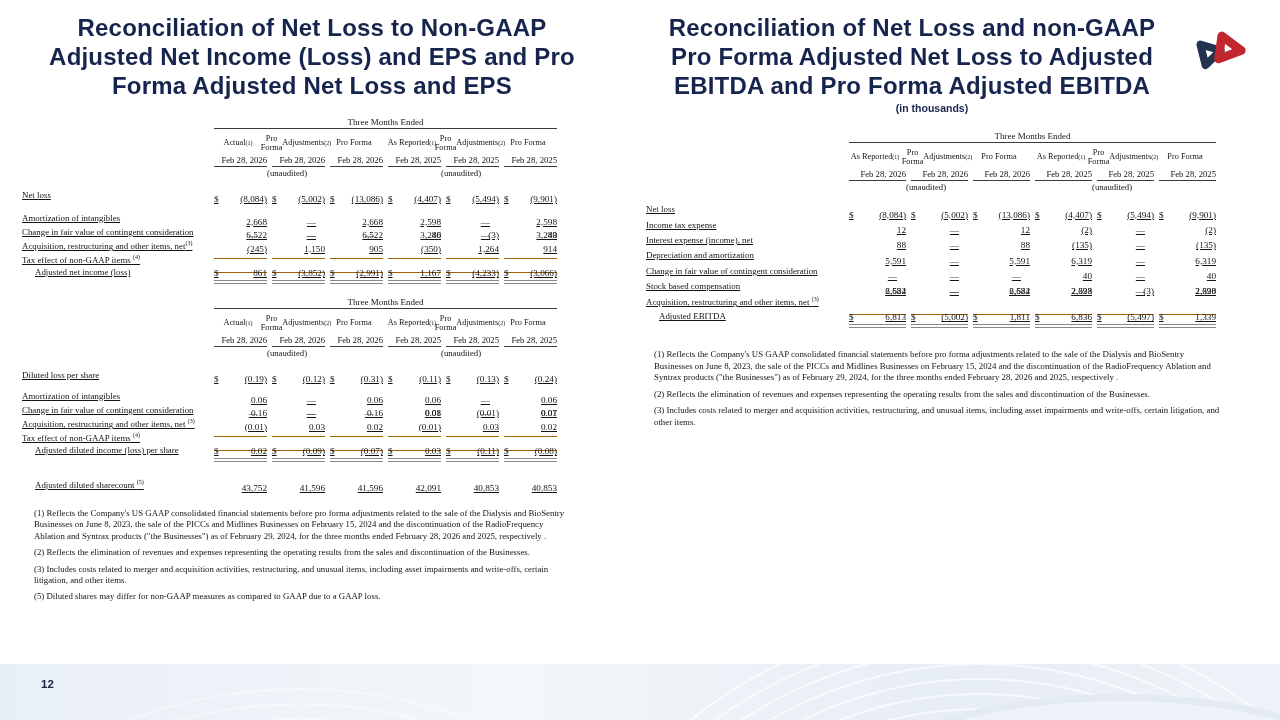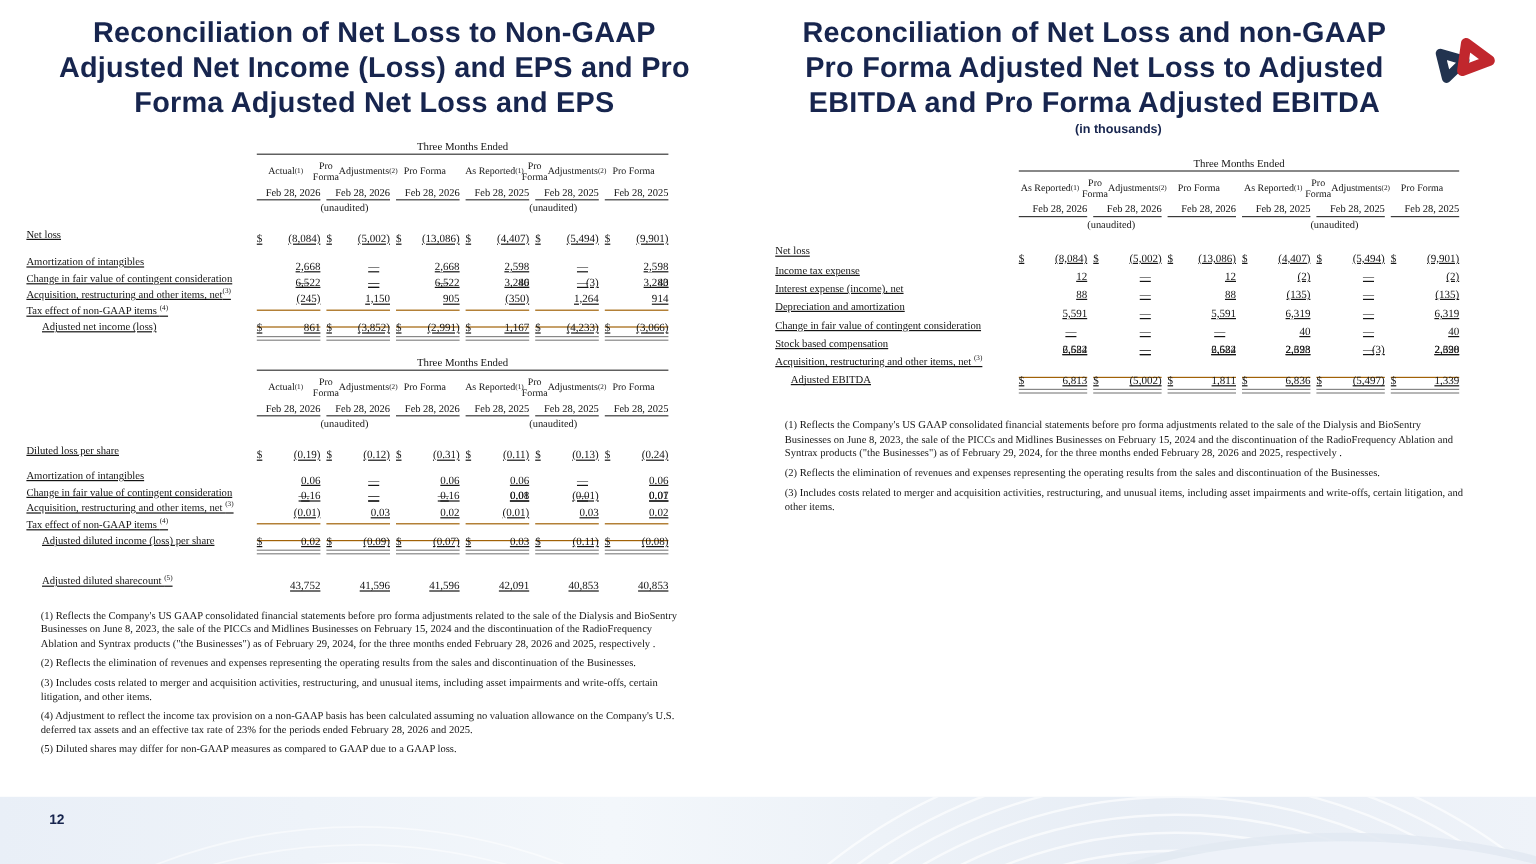--- a/index.html
+++ b/index.html
@@ -721,21 +721,20 @@
               <span class="d"></span>
               <span class="v">40,853</span>
             </div>
           </div>
         </div>
       </div>
     <div class="footnotes" id="lnotes">
         <div class="footnote">(1)  Reflects the Company's US GAAP consolidated financial statements before pro forma adjustments related to the sale of the Dialysis and BioSentry Businesses on June 8, 2023, the sale of the PICCs and Midlines Businesses on February 15, 2024 and the discontinuation of the RadioFrequency Ablation and Syntrax products ("the Businesses") as of February 29, 2024, for the three months ended February 28, 2026 and 2025, respectively .</div>
         <div class="footnote">(2) Reflects the elimination of revenues and expenses representing the operating results from the sales and discontinuation of the Businesses.</div>
         <div class="footnote">(3)  Includes costs related to merger and acquisition activities, restructuring, and unusual items, including asset impairments and write-offs, certain litigation, and other items.</div>
-        <div class="footnote">(4) Adjustment to reflect the income tax provision on a non-GAAP basis has been calculated assuming no valuation allowance on the Company's U.S. deferred tax assets and an effective tax rate of 23% for the periods ended February 28, 2026 and 2025.</div>
         <div class="footnote">(5) Diluted shares may differ for non-GAAP measures as compared to GAAP due to a GAAP loss.</div>
       </div>
   </div>
 
   <div class="col col-right">
     <div class="title">Reconciliation of Net Loss and non-GAAP
 Pro Forma Adjusted Net Loss to Adjusted
 EBITDA and Pro Forma Adjusted EBITDA</div>
     <div class="subtitle">(in thousands)</div>
     <div class="fintable rt" id="rtable">

